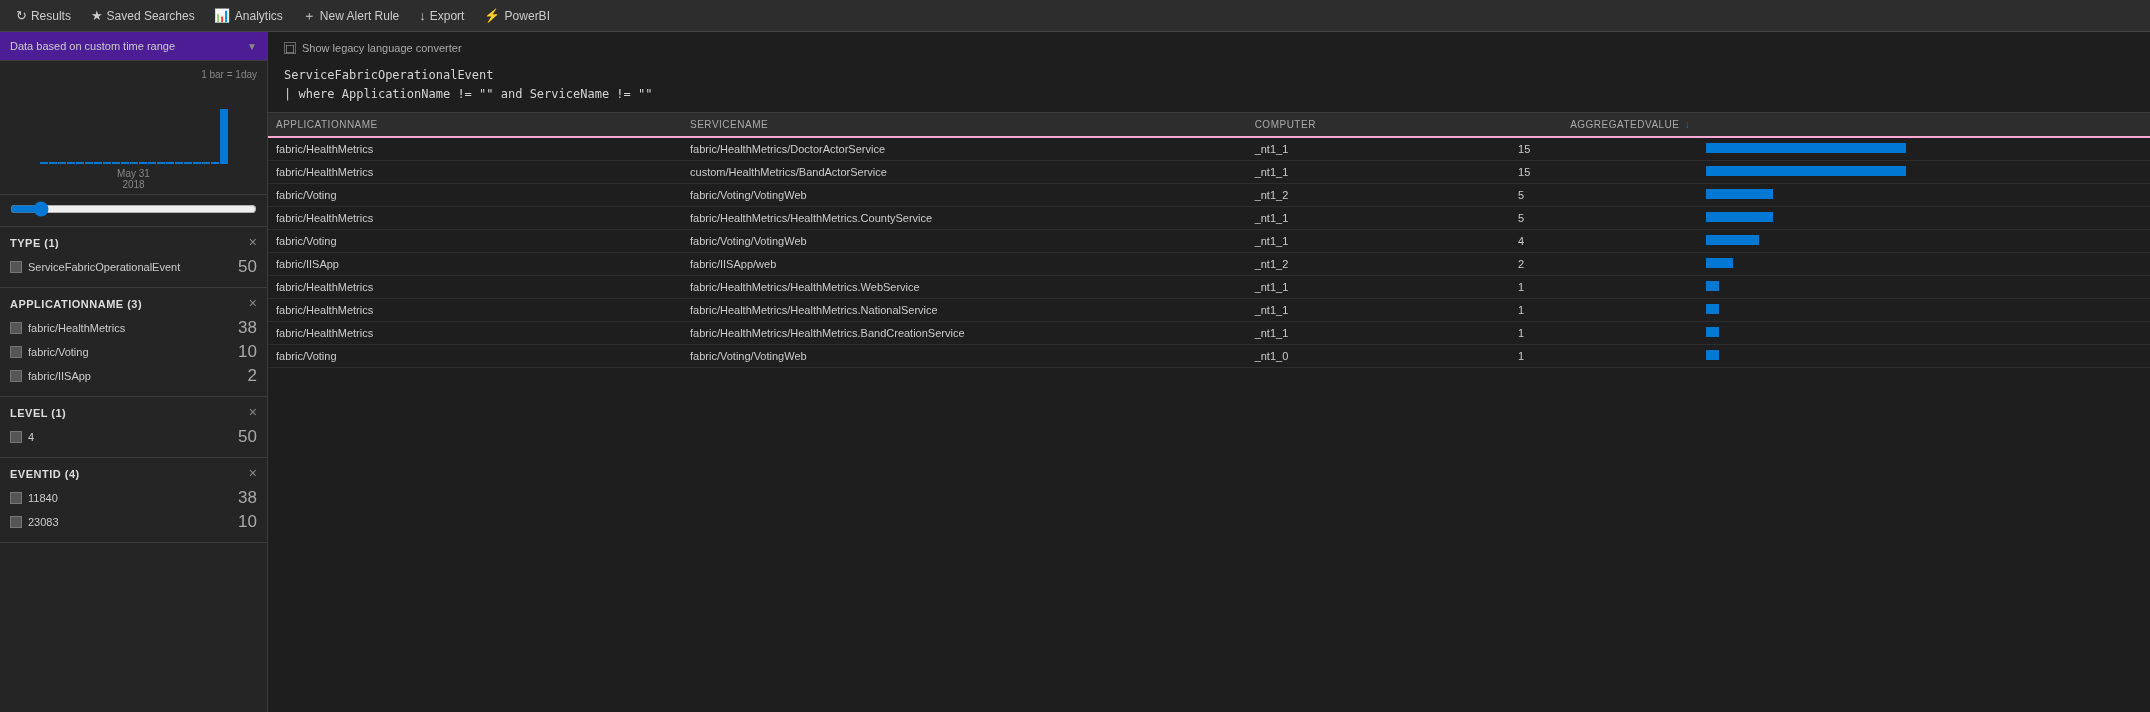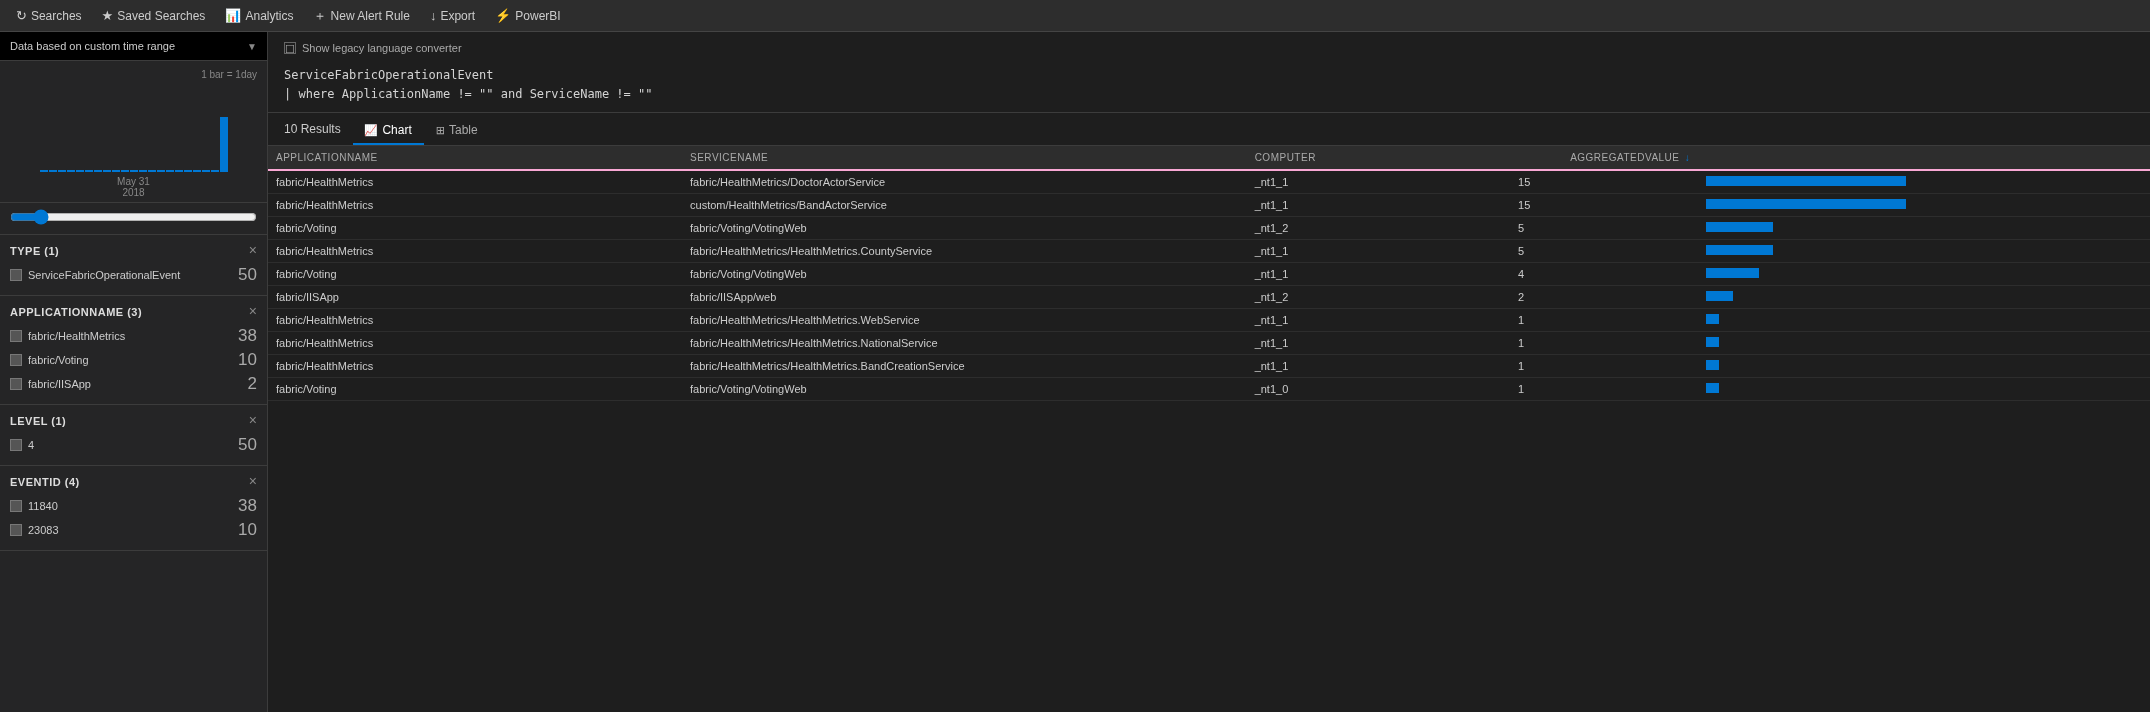--- a/index.html
+++ b/index.html
@@ -51,21 +51,21 @@
       width: 268px;
       background: #252526;
       border-right: 1px solid #3c3c3c;
       display: flex;
       flex-direction: column;
       overflow-y: auto;
       flex-shrink: 0;
     }
 
     .time-range-bar {
-      background: #000000;
+      background: #4c1d95;
       padding: 8px 10px;
       border-bottom: 1px solid #3c3c3c;
       display: flex;
       align-items: center;
       gap: 4px;
     }
     .time-range-text {
       font-size: 11px;
       color: #ccc;
       flex: 1;
@@ -74,21 +74,21 @@
 
     
     .histogram-section {
       padding: 8px 10px 4px;
       border-bottom: 1px solid #3c3c3c;
     }
     .histogram-label {
       font-size: 10px;
       color: #888;
       text-align: right;
-      margin-bottom: 12px;
+      margin-bottom: 4px;
     }
     .histogram-canvas {
       width: 100%;
       height: 80px;
       position: relative;
       display: flex;
       align-items: flex-end;
       justify-content: center;
       gap: 1px;
     }
@@ -293,21 +293,21 @@
     .col-computer { width: 14%; }
     .col-aggvalue { width: 10%; }
     .col-bar { width: 24%; }
   </style>
 </head>
 <body>
 
 <div class="top-nav">
   <button class="nav-btn">
     <span class="nav-icon">↻</span>
-    <span>Searches</span>
+    <span>Results</span>
   </button>
   <button class="nav-btn">
     <span class="nav-icon">★</span>
     <span>Saved Searches</span>
   </button>
   <button class="nav-btn">
     <span class="nav-icon">📊</span>
     <span>Analytics</span>
   </button>
   <button class="nav-btn">
@@ -436,31 +436,20 @@
       <div class="show-legacy">
         <span class="show-legacy-checkbox">☐</span>
         <span>Show legacy language converter</span>
       </div>
       <div class="query-text" id="query-text-block">
           <div>ServiceFabricOperationalEvent</div>
           <div>| where ApplicationName != "" and ServiceName != ""</div>
         </div>
     </div>
 
-    <div class="results-header">
-      <span class="results-count" id="results-count-label">10 Results</span>
-      <button class="tab-btn active">
-        <span class="tab-icon">📈</span>
-        <span>Chart</span>
-      </button>
-      <button class="tab-btn">
-        <span class="tab-icon">⊞</span>
-        <span>Table</span>
-      </button>
-    </div>
 
     <div class="results-table-container">
       <table class="results-table">
         <thead>
           <tr>
             <th class="col-appname">APPLICATIONNAME</th>
             <th class="col-svcname">SERVICENAME</th>
             <th class="col-computer">COMPUTER</th>
             <th class="col-aggvalue numeric">AGGREGATEDVALUE <span class="sort-indicator">↓</span></th>
             <th class="col-bar"></th>

